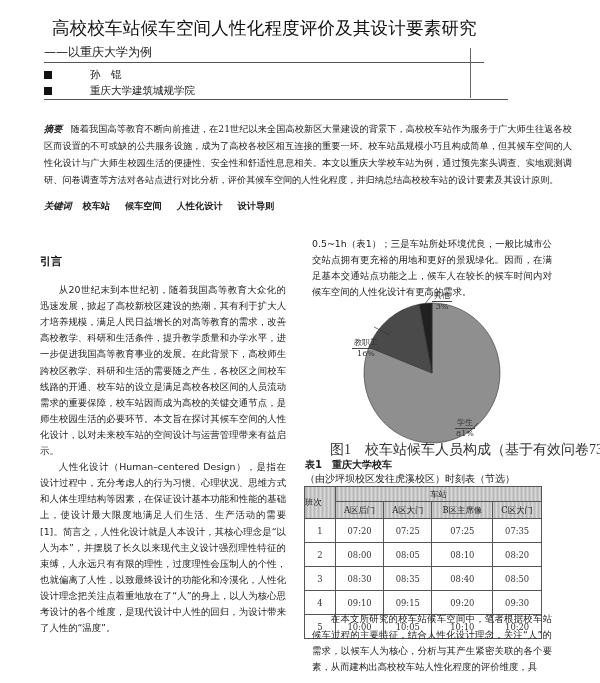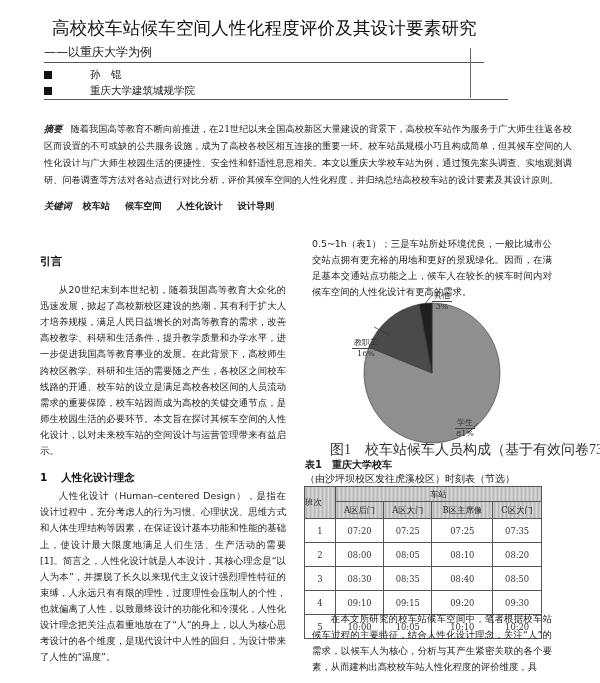--- a/index.html
+++ b/index.html
@@ -93,23 +93,20 @@
   <span class="lbl">关键词</span>
   <span class="kw">校车站</span>
   <span class="kw">候车空间</span>
   <span class="kw">人性化设计</span>
   <span class="kw">设计导则</span>
 </div>
 
 <div class="abs col" style="left:40px; top:254px; width:246px;">
   <h3 class="h-intro" style="margin-bottom:12px;">引言</h3>
   <p>从20世纪末到本世纪初，随着我国高等教育大众化的迅速发展，掀起了高校新校区建设的热潮，其有利于扩大人才培养规模，满足人民日益增长的对高等教育的需求，改善高校教学、科研和生活条件，提升教学质量和办学水平，进一步促进我国高等教育事业的发展。在此背景下，高校师生跨校区教学、科研和生活的需要随之产生，各校区之间校车线路的开通、校车站的设立是满足高校各校区间的人员流动需求的重要保障，校车站因而成为高校的关键交通节点，是师生校园生活的必要环节。本文旨在探讨其候车空间的人性化设计，以对未来校车站的空间设计与运营管理带来有益启示。</p>
-  <h3 class="h-sec" style="margin:10px 0 3px;">
-    <span class="num">1</span><span>人性化设计理念</span>
-  </h3>
   <p>人性化设计（Human–centered Design），是指在设计过程中，充分考虑人的行为习惯、心理状况、思维方式和人体生理结构等因素，在保证设计基本功能和性能的基础上，使设计最大限度地满足人们生活、生产活动的需要[1]。简言之，人性化设计就是人本设计，其核心理念是“以人为本”，并摆脱了长久以来现代主义设计强烈理性特征的束缚，人永远只有有限的理性，过度理性会压制人的个性，也就偏离了人性，以致最终设计的功能化和冷漠化，人性化设计理念把关注点着重地放在了“人”的身上，以人为核心思考设计的各个维度，是现代设计中人性的回归，为设计带来了人性的“温度”。</p>
 
 </div>
 
 <div class="abs col" style="left:312px; top:236px; width:240px;">
   <p style="text-indent:0;">0.5~1h（表1）；三是车站所处环境优良，一般比城市公交站点拥有更充裕的用地和更好的景观绿化。因而，在满足基本交通站点功能之上，候车人在较长的候车时间内对候车空间的人性化设计有更高的需求。</p>
 </div>
 
 <svg class="abs" id="pie" style="left:360px; top:295px;" width="180" height="150">
     <path d="M72,78 L72,8 A68,70 0 1 1 8.775198959598917,52.23128131207252 Z" fill="#8f8f8f" stroke="#333" stroke-width="0.6"></path>

